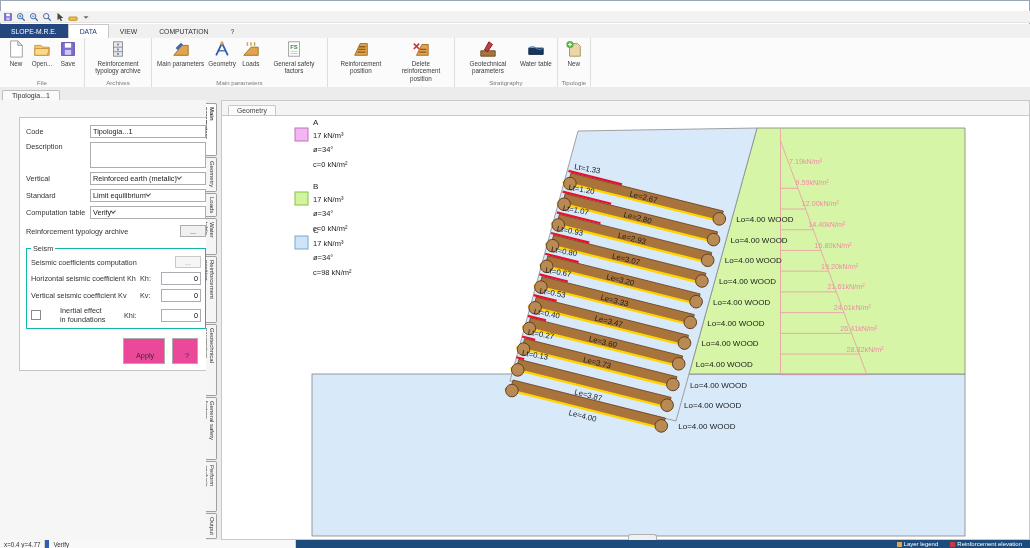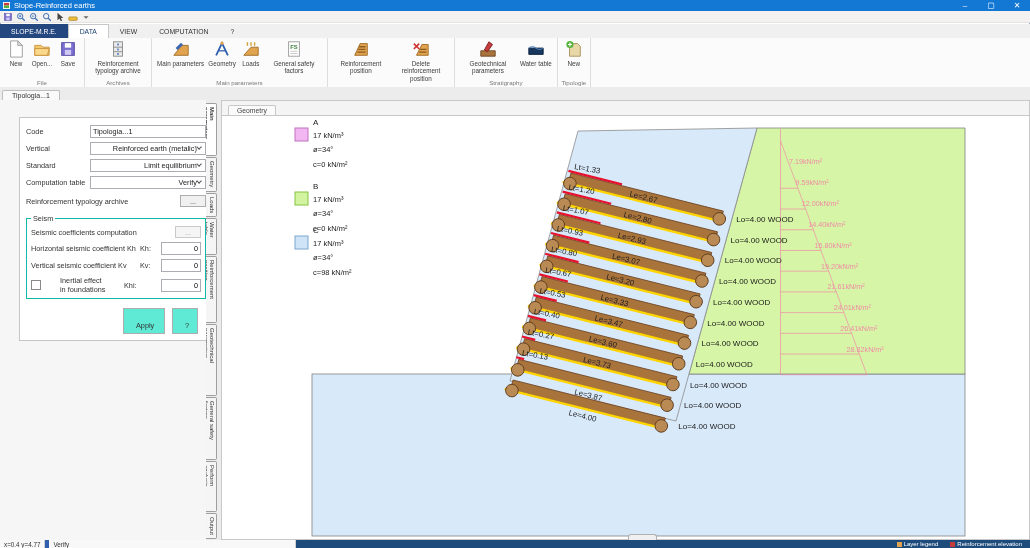--- a/index.html
+++ b/index.html
@@ -48,32 +48,32 @@
   .formpanel{position:absolute;left:0;top:0;width:206px;height:440px;background:#f6f6f6;overflow:hidden;}
   .card{position:absolute;left:7px;top:17px;width:180px;background:#fff;border:1px solid #c6c6c6;
         padding:7px 6px 6px 6px;margin-left:12px;}
   .frow{display:flex;align-items:center;margin-bottom:4px;font-size:7.3px;color:#333;}
   .frow.top{align-items:flex-start;}
   .frow label{width:64px;flex:none;}
   .frow label.grow{flex:1;width:auto;}
   .tin,.sel,textarea.tin{flex:1;height:11px;border:1px solid #abadb3;background:#fff;font-size:7.3px;
         font-family:"Liberation Sans",sans-serif;padding:0 2px;color:#222;box-sizing:content-box;}
   textarea.tin{height:24px;resize:none;}
-  .sel{display:flex;align-items:center;justify-content:flex-end;}
+  .sel{display:flex;align-items:center;justify-content:flex-start;}
   .chev{border:solid #555;border-width:0 1px 1px 0;padding:1.6px;transform:rotate(45deg);margin:-2px 2px 0 0;}
   .dots{width:26px;height:12px;font-size:7px;background:#f0f0f0;border:1px solid #adadad;color:#333;padding:0;}
   .dots.disabled{color:#9a9a9a;background:#f5f5f5;border-color:#c9c9c9;}
   .shortlab{width:18px;margin-right:3px;flex:none;}
   .num{width:34px;flex:none;height:11px;border:1px solid #abadb3;font-size:7.3px;text-align:right;padding:0 2px;
        font-family:"Liberation Sans",sans-serif;}
   .cbx{width:8px;height:8px;border:1px solid #8a8a8a;background:#fff;margin-right:3px;flex:none;}
   fieldset.seism{border:1px solid #14b8a6;margin:7px 0 0 0;padding:3px 4px 2px 4px;}
   fieldset.seism legend{font-size:7.3px;color:#333;padding:0 2px;}
   .btnrow{display:flex;justify-content:flex-end;gap:7px;margin-top:9px;padding-right:8px;}
-  .btnrow button{height:13px;font-size:7.3px;background:#5eead4;border:1px solid #adadad;color:#333;padding:12px;}
+  .btnrow button{height:13px;font-size:7.3px;background:#ec4899;border:1px solid #adadad;color:#333;padding:12px;}
   .btnrow .apply{width:42px;} .btnrow .q{width:24px;}
 
   
   .sidetabs{position:absolute;left:206px;top:0;width:15px;height:440px;background:#ececec;overflow:hidden;
             display:flex;flex-direction:column;padding-top:3px;box-sizing:border-box;}
   .vtab{writing-mode:vertical-rl;font-size:6px;color:#333;background:#f5f5f5;border:1px solid #9f9f9f;
         border-left:none;border-radius:0 2px 2px 0;padding:3px 1px;margin-bottom:1px;width:11px;box-sizing:border-box;}
   .vtab.active{background:#fff;font-weight:bold;}
 
   
@@ -95,35 +95,20 @@
   .sdark{flex:1;background:var(--statusbar,#1d4c7c);display:flex;justify-content:flex-end;align-items:center;
          gap:12px;padding-right:8px;color:#fff;}
   .sitem{display:flex;align-items:center;gap:2px;font-size:6px;white-space:nowrap;}
   .sq{width:5px;height:5px;flex:none;}
 </style>
 </head>
 <body>
 
 <div id="app">
 
-  <div class="titlebar">
-    <span class="appicon">
-      <svg viewBox="0 0 8 8" width="7" height="7">
-          <rect x="0" y="0" width="8" height="8" fill="#fff"></rect>
-          <rect x="1" y="1" width="6" height="3" fill="#c43c3c"></rect>
-          <rect x="1" y="4" width="6" height="3" fill="#57b33e"></rect>
-        </svg>
-    </span>
-    <span class="wtitle">Slope-Reinforced earths</span>
-    <span id="wctls" style="display:flex;">
-        <span class="wctl">–</span>
-        <span class="wctl">▢</span>
-        <span class="wctl">✕</span>
-      </span>
-  </div>
 
   <div class="quickbar" id="quickbar">
       <span class="qbtn">
         <svg viewBox="0 0 20 20">
           <rect x="3" y="3" width="14" height="14" fill="#7b6fd0" stroke="#4d42a0"></rect>
           <rect x="6.5" y="3.5" width="7" height="5" fill="#fff"></rect>
           <rect x="6.5" y="11" width="7" height="5.5" fill="#cfc9f2"></rect>
         </svg>
       </span>
       <span class="qbtn">
@@ -311,20 +296,24 @@
   <div class="main">
 
     <div class="formpanel">
       <div class="card">
 
         <div class="frow">
           <label>Code</label>
           <input class="tin" value="Tipologia...1" style="">
         </div>
 
+        <div class="frow top">
+          <label>Description</label>
+          <textarea class="tin" style=""></textarea>
+        </div>
 
         <div class="frow">
           <label>Vertical</label>
           <div class="sel">
             <span>Reinforced earth (metalic)</span>
             <i class="chev"></i>
           </div>
         </div>
 
         <div class="frow">

